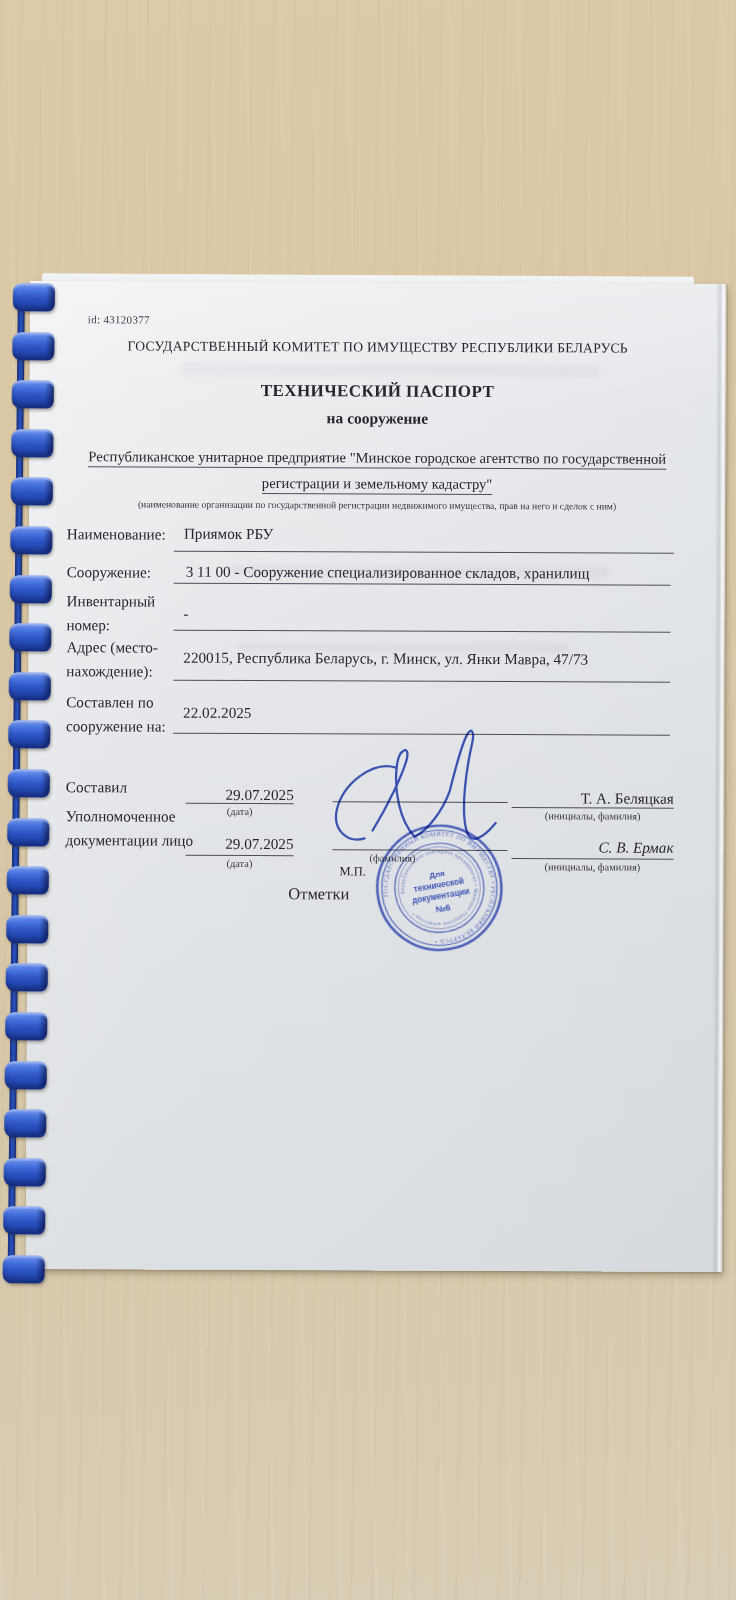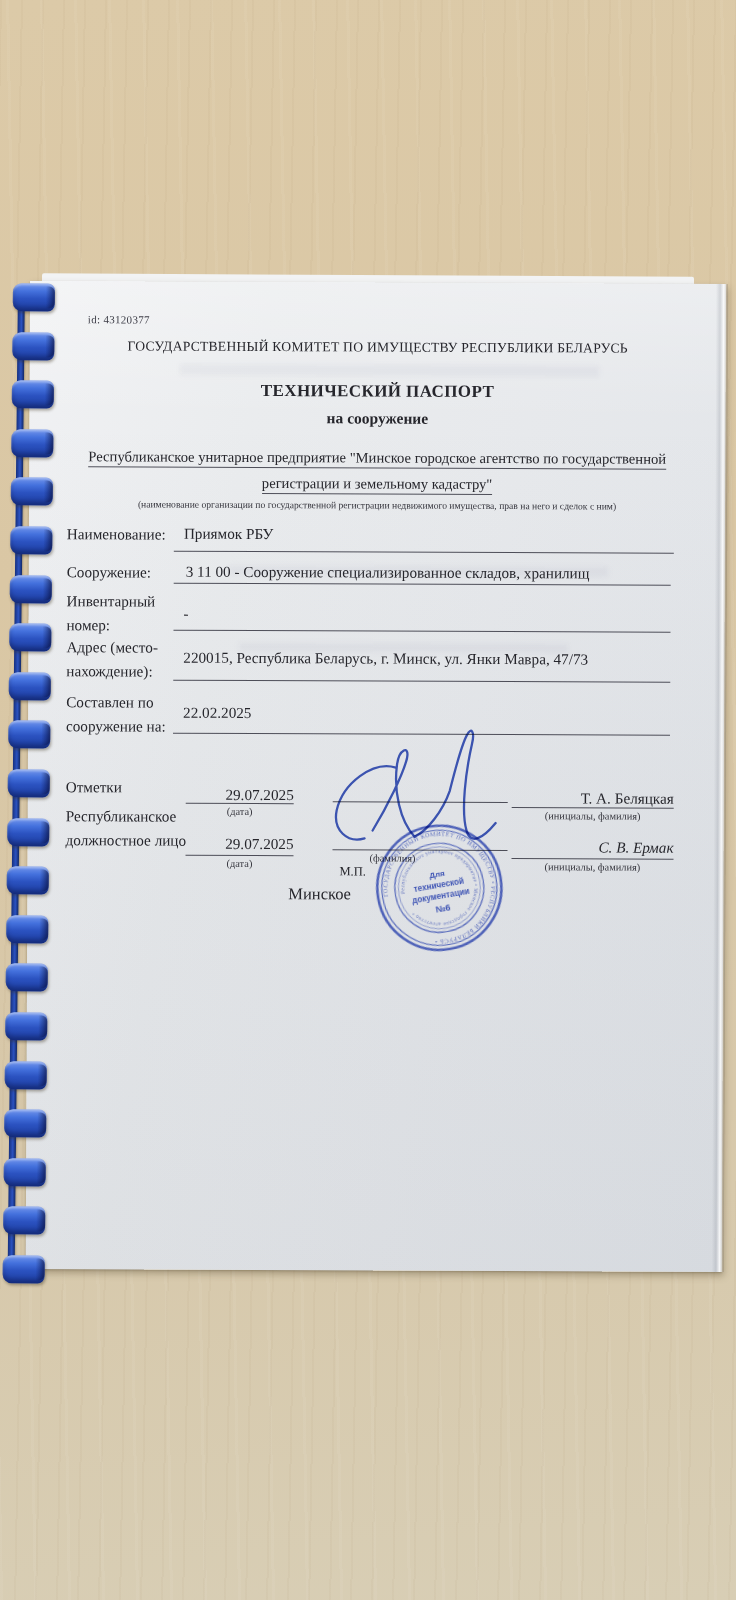--- a/index.html
+++ b/index.html
@@ -83,41 +83,41 @@
     <div class="abs hline" style="left:145px;top:348px;width:497px;"></div>
 
     <div class="abs lbl" style="left:38px;top:354px;width:118px;">Адрес (место-нахождение):</div>
     <div class="abs val" style="left:155px;top:364px;">220015, Республика Беларусь, г. Минск, ул. Янки Мавра, 47/73</div>
     <div class="abs hline" style="left:145px;top:398px;width:497px;"></div>
 
     <div class="abs lbl" style="left:38px;top:409px;width:118px;">Составлен по сооружение на:</div>
     <div class="abs val" style="left:155px;top:419px;">22.02.2025</div>
     <div class="abs hline" style="left:145px;top:451px;width:497px;"></div>
 
-    <div class="abs lbl" style="left:38px;top:494px;">Отметки</div>
+    <div class="abs lbl" style="left:38px;top:494px;">Составил</div>
     <div class="abs val center" style="left:158px;top:501px;width:108px;">29.07.2025</div>
     <div class="abs hline" style="left:158px;top:521px;width:108px;"></div>
     <div class="abs scap" style="left:158px;top:524px;width:108px;">(дата)</div>
     <div class="abs hline" style="left:305px;top:519px;width:175px;"></div>
     <div class="abs val center" style="left:478px;top:503px;width:168px;">Т. А. Беляцкая</div>
     <div class="abs hline" style="left:484px;top:524px;width:162px;"></div>
     <div class="abs scap" style="left:484px;top:527px;width:162px;">(инициалы, фамилия)</div>
 
-    <div class="abs lbl" style="left:38px;top:523px;width:172px;">Республиканское должностное лицо</div>
+    <div class="abs lbl" style="left:38px;top:523px;width:172px;">Уполномоченное документации лицо</div>
     <div class="abs val center" style="left:158px;top:550px;width:108px;">29.07.2025</div>
     <div class="abs hline" style="left:158px;top:573px;width:108px;"></div>
     <div class="abs scap" style="left:158px;top:576px;width:108px;">(дата)</div>
     <div class="abs hline" style="left:305px;top:567px;width:175px;"></div>
     <div class="abs scap" style="left:300px;top:570px;width:130px;">(фамилия)</div>
     <div class="abs val center" style="left:478px;top:552px;width:168px;font-style:italic;">С. В. Ермак</div>
     <div class="abs hline" style="left:484px;top:575px;width:162px;"></div>
     <div class="abs scap" style="left:484px;top:578px;width:162px;">(инициалы, фамилия)</div>
 
     <div class="abs" style="left:312px;top:582px;font-size:12.5px;">М.П.</div>
-    <div class="abs" style="left:261px;top:602px;font-size:16.5px;">Минское</div>
+    <div class="abs" style="left:261px;top:602px;font-size:16.5px;">Отметки</div>
 
     <svg class="abs stamp" style="left:347px;top:540px;" width="130" height="130" viewBox="0 0 130 130">
       <defs>
         <path id="ringO" d="M13,65 a52,52 0 1 1 104,0 a52,52 0 1 1 -104,0"></path>
         <path id="ringI" d="M30,65 a35,35 0 1 1 70,0 a35,35 0 1 1 -70,0"></path>
       </defs>
       <circle cx="65" cy="65" r="62" fill="none" stroke="currentColor" stroke-width="2.6" opacity=".9"></circle>
       <circle cx="65" cy="65" r="57.5" fill="none" stroke="currentColor" stroke-width="1.2" opacity=".85"></circle>
       <circle cx="65" cy="65" r="44.5" fill="none" stroke="currentColor" stroke-width="1.2" opacity=".8"></circle>
       <circle cx="65" cy="65" r="41" fill="none" stroke="currentColor" stroke-width=".8" opacity=".6"></circle>

